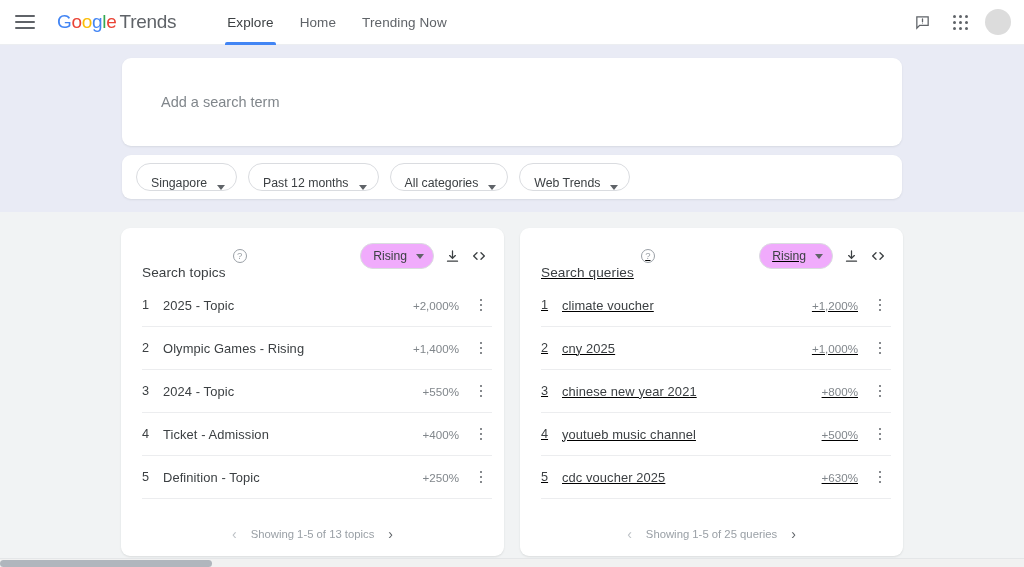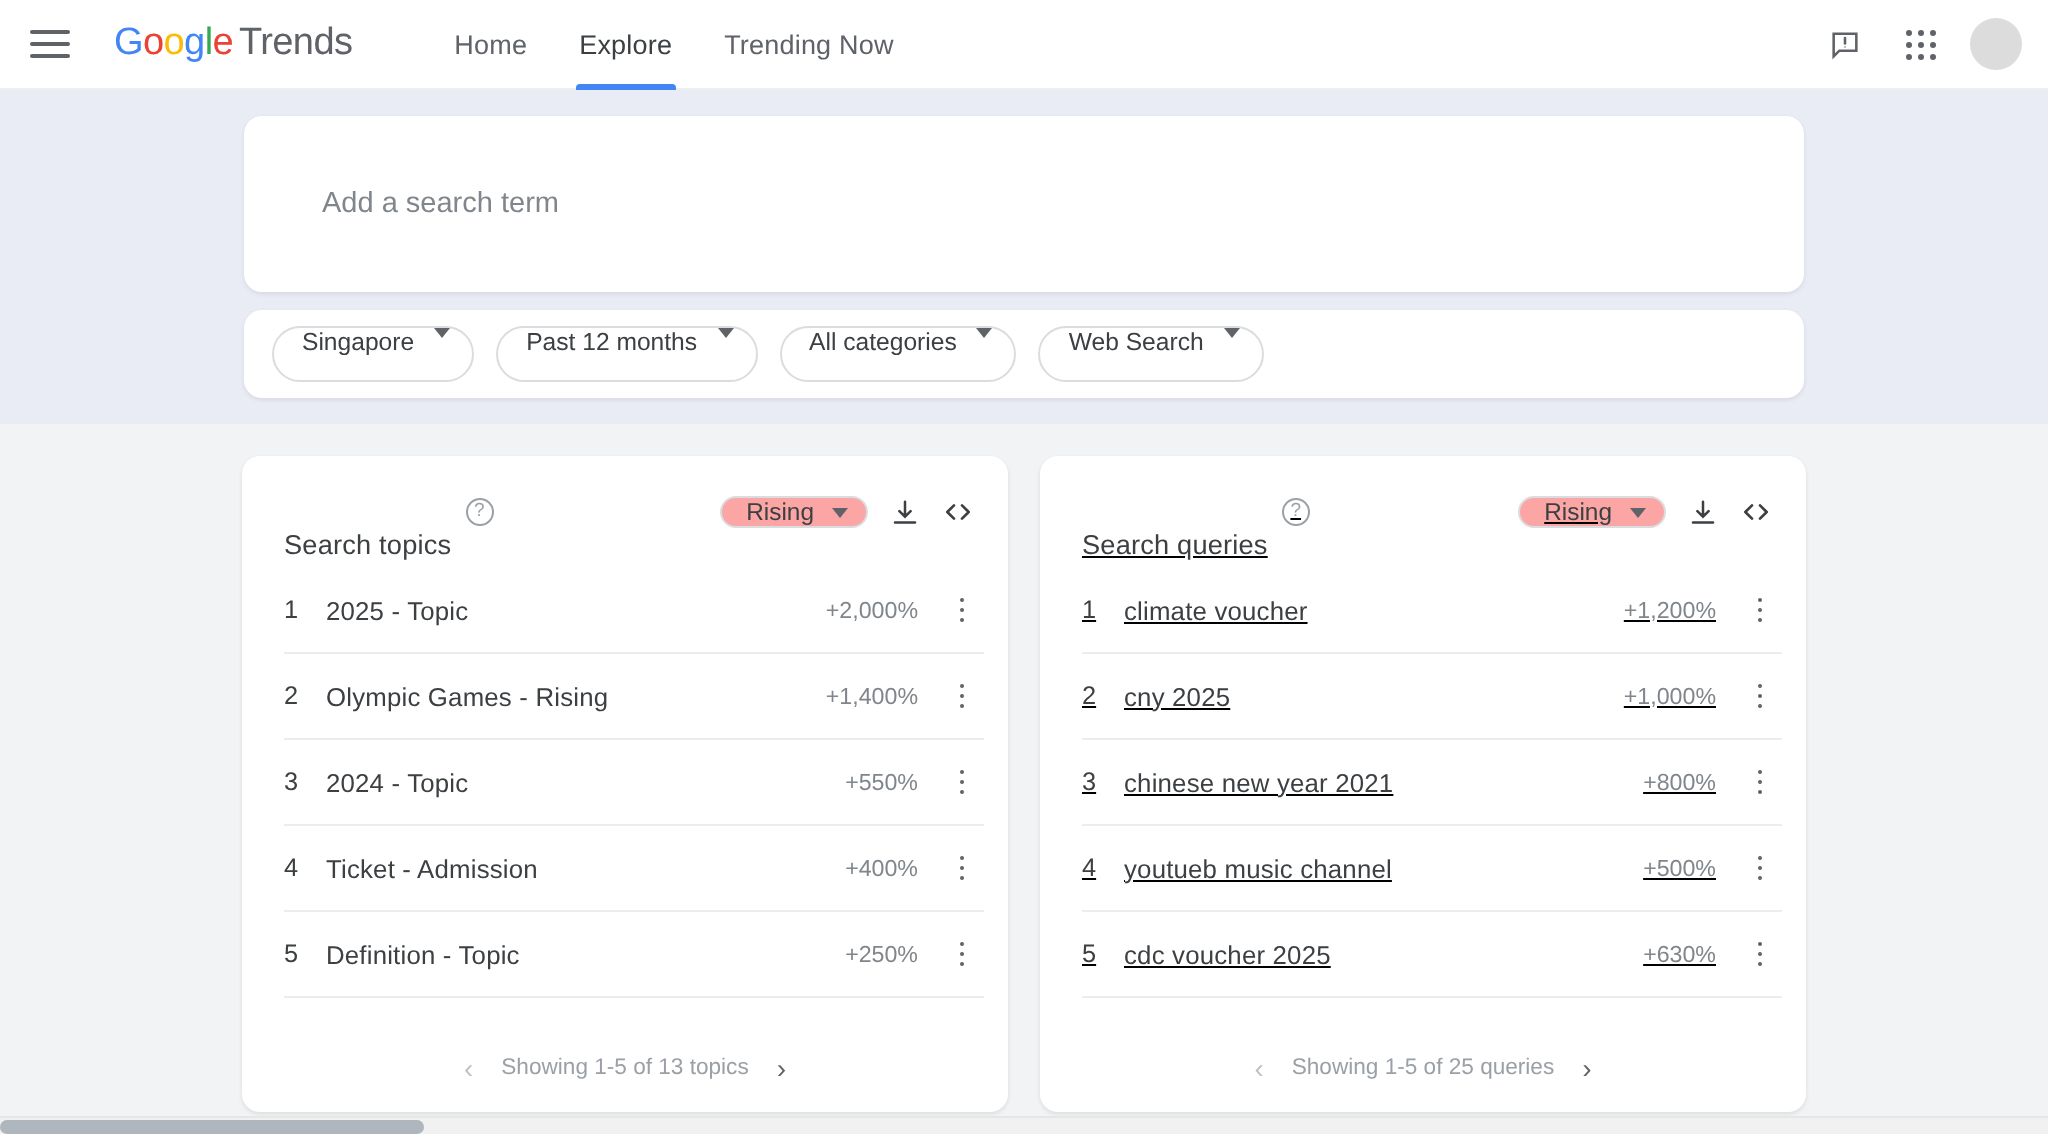--- a/index.html
+++ b/index.html
@@ -80,21 +80,21 @@
   .filterbar {
     position: absolute; top: 110px; left: 122px;
     width: 780px; height: 44px;
     background: #ffffff; border-radius: 9px;
     box-shadow: 0 1px 2px rgba(60,64,67,.10);
     display: flex; align-items: center; padding-left: 14px; gap: 11px;
   }
   .chip {
     height: 28px; padding: 0 11px 0 14px;
     border: 1px solid #dadce0; border-radius: 16px;
-    display: flex; align-items: flex-start; gap: 10px;
+    display: flex; align-items: flex-end; gap: 10px;
     font-size: 12.3px; color: #3c4043; background: #fff; cursor: pointer;
     white-space: nowrap;
   }
   .caret {
     width: 0; height: 0;
     border-left: 4.5px solid transparent; border-right: 4.5px solid transparent;
     border-top: 5px solid #5f6368;
   }
 
   
@@ -119,24 +119,24 @@
   }
   .cardtitle { font-size: 13.6px; color: #3c4043; letter-spacing: .1px; margin-top: 32px; }
   .help {
     width: 14px; height: 14px; border-radius: 50%;
     border: 1.2px solid #9aa0a6; color: #9aa0a6;
     font-size: 9.5px; line-height: 12px; text-align: center;
     margin-left: 7px; cursor: pointer; font-family: "Liberation Sans", sans-serif;
   }
   .headtools { margin-left: auto; display: flex; align-items: center; gap: 11px; }
   .select-chip {
-    height: 16px; padding: 0 9px 0 12px;
+    height: 26px; padding: 0 9px 0 12px;
     border: 1px solid #dadce0; border-radius: 14px;
     display: flex; align-items: center; gap: 9px;
-    font-size: 12.2px; color: #3c4043; cursor: pointer; background: #fca5a5;
+    font-size: 12.2px; color: #3c4043; cursor: pointer; background: #f0abfc;
   }
   .tool-icon { cursor: pointer; display: flex; align-items: center; justify-content: center; }
 
   .rows { padding: 0 0 0 0; }
   .row {
     display: flex; align-items: center;
     height: 43px; margin: 0 12px 0 21px;
     border-bottom: 1px solid #ecedef;
     cursor: pointer;
   }
@@ -184,22 +184,22 @@
       <span class="g1">G</span>
         <span class="g2">o</span>
         <span class="g3">o</span>
         <span class="g4">g</span>
         <span class="g5">l</span>
         <span class="g6">e</span>
         <span class="trends">Trends</span>
     </div>
 
     <div class="navlinks">
+      <div class="navlink active">Explore</div>
       <div class="navlink">Home</div>
-      <div class="navlink active">Explore</div>
       <div class="navlink">Trending Now</div>
     </div>
 
     <div class="topright">
       <div class="iconbtn">
         <svg width="17" height="17" viewBox="0 0 24 24" fill="none" stroke="#5f6368" stroke-width="1.8">
           <path d="M4 4h16v12H8l-4 4V4z"></path>
           <line x1="12" y1="7" x2="12" y2="11" stroke-linecap="round"></line>
           <circle cx="12" cy="13.4" r="0.55" fill="#5f6368" stroke="none"></circle>
         </svg>
@@ -234,21 +234,21 @@
       </div>
       <div class="chip">
         <span>Past 12 months</span>
         <span class="caret"></span>
       </div>
       <div class="chip">
         <span>All categories</span>
         <span class="caret"></span>
       </div>
       <div class="chip">
-        <span>Web Search</span>
+        <span>Web Trends</span>
         <span class="caret"></span>
       </div>
     </div>
   </div>
 
   <div class="lower">
 
     <div class="card left">
       <div class="cardhead">
         <span class="cardtitle">Search topics</span>

